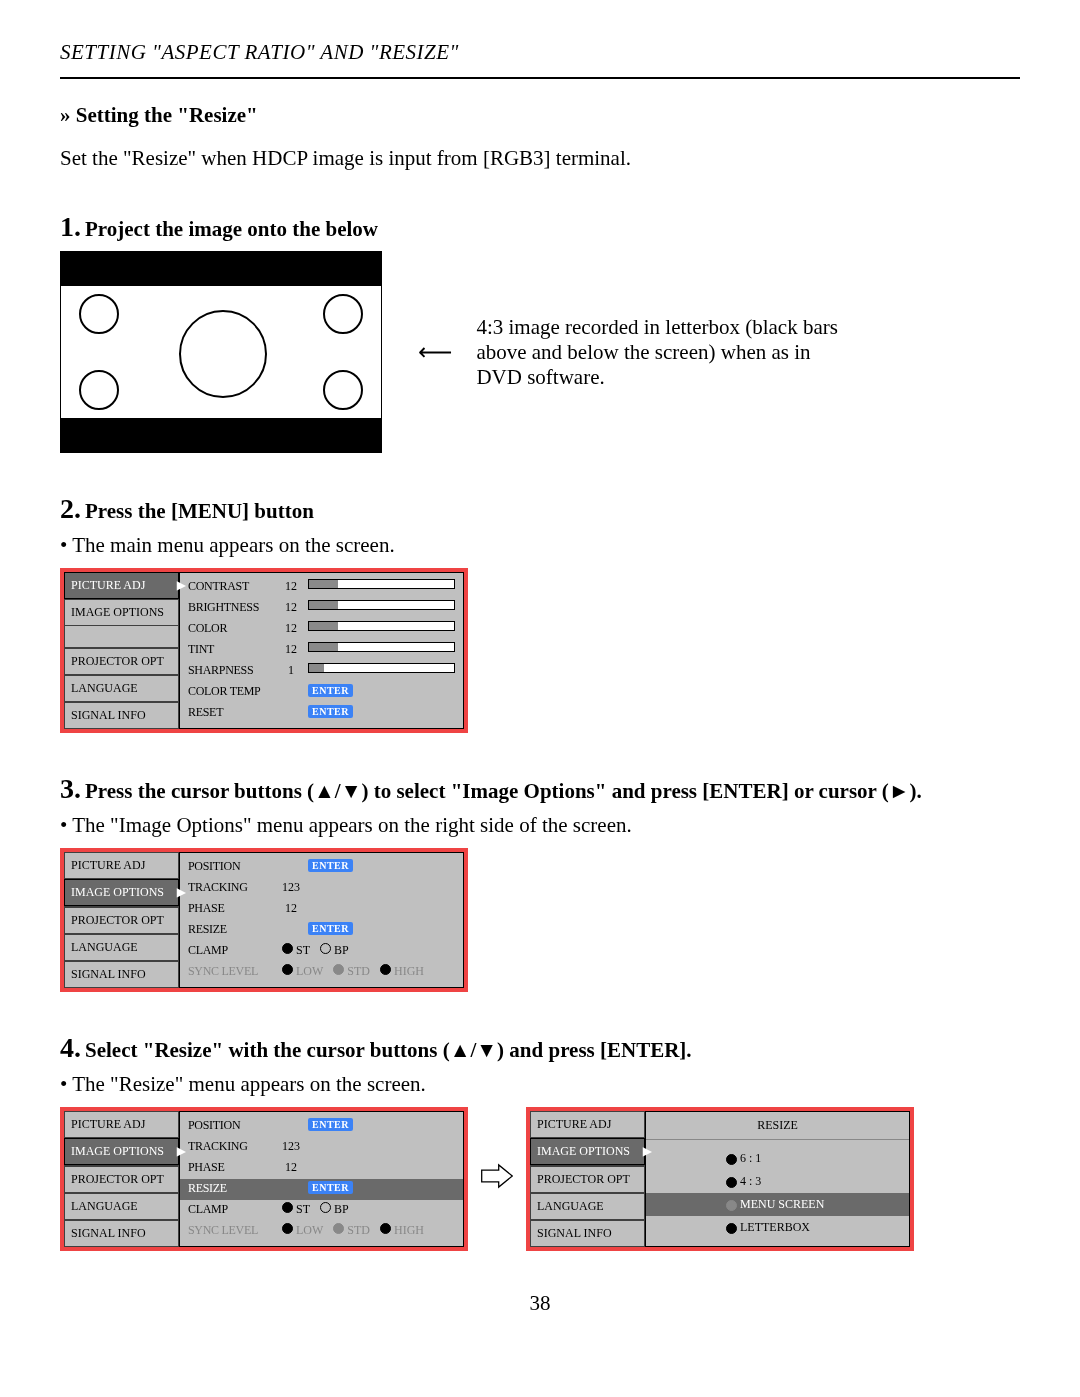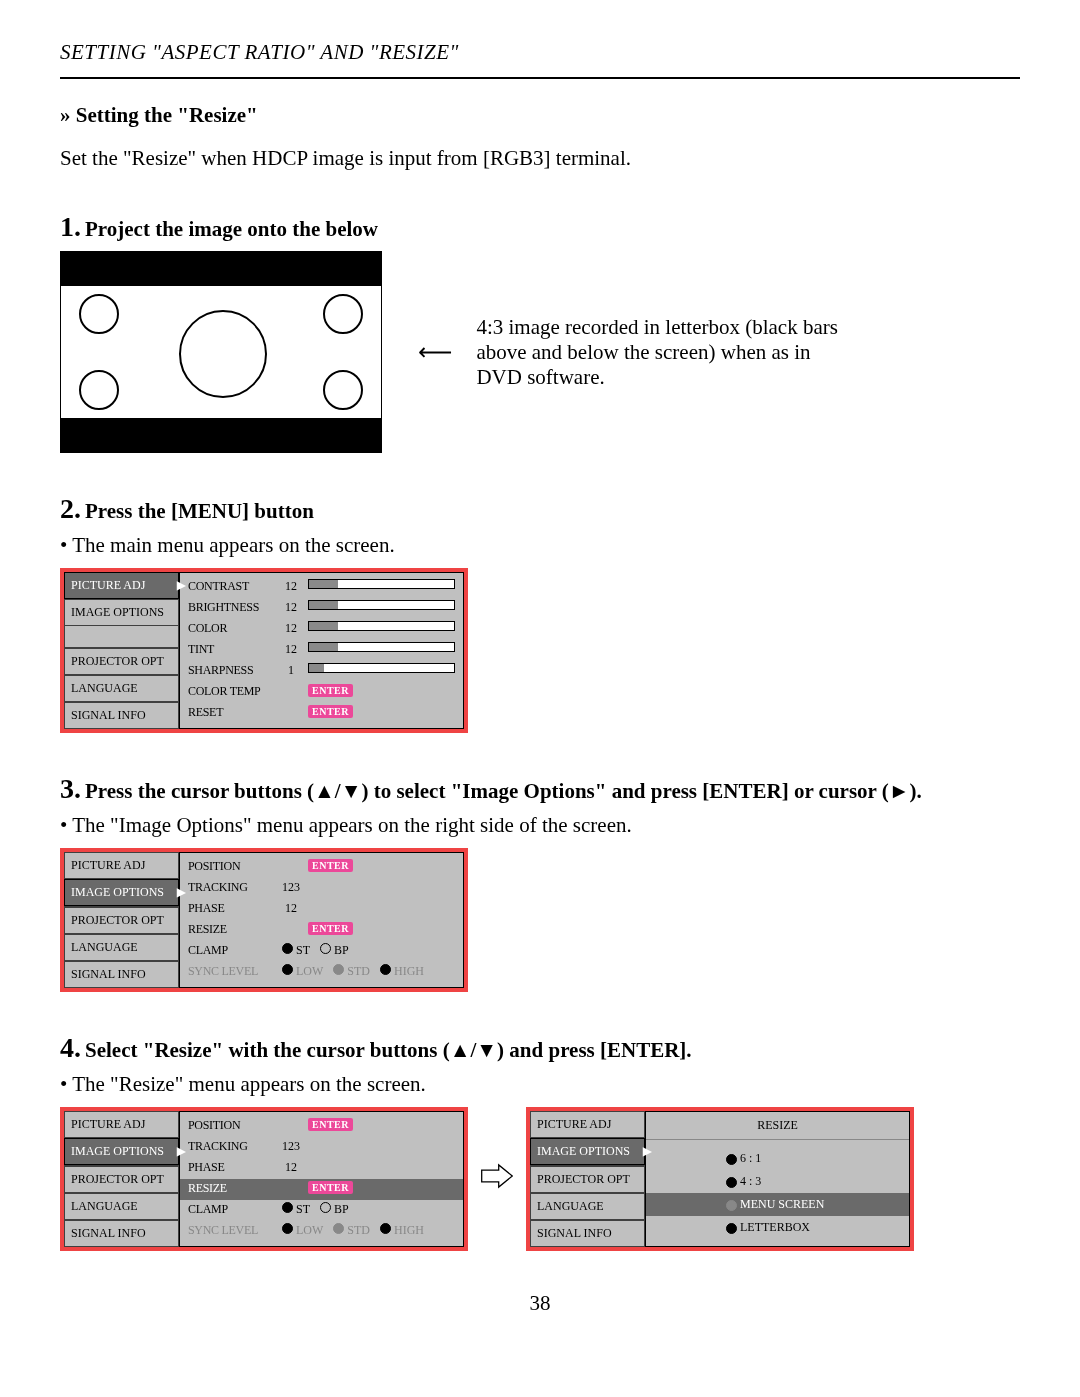--- a/index.html
+++ b/index.html
@@ -31,21 +31,21 @@
 .menu-item.sel{background:#6a6a6a;color:#fff;border-color:#000; padding-right:0}
 .menu-item.sel .arrow-out{display:inline-block;float:right;transform:translateX(8px);color:#fff}
 .menu-blank{flex:1;border:1px solid #404040;border-top:none}
 .menu-right{flex:1;border:1px solid #000;background:#c0c0c0;padding:4px 0}
 .mr-row{display:flex;align-items:flex-start;padding:2px 8px;height:17px}
 .mr-row.hl{background:#6a6a6a;color:#fff}
 .mr-label{width:86px;letter-spacing:-.3px}
 .mr-val{width:34px;text-align:center}
 .mr-bar{flex:1;height:8px;border:1px solid #000;background:#fff;position:relative}
 .mr-bar .fill{position:absolute;left:0;top:0;bottom:0;background:#8a8a8a}
-.enter-pill{display:inline-block;background:#ec4899;color:#fff;font-size:10px;padding:1px 4px;border-radius:2px;letter-spacing:.5px;font-weight:bold}
+.enter-pill{display:inline-block;background:#3b82f6;color:#fff;font-size:10px;padding:1px 4px;border-radius:2px;letter-spacing:.5px;font-weight:bold}
 .radio{display:inline-block;width:9px;height:9px;border:1px solid #000;border-radius:50%;margin-right:3px;vertical-align:middle}
 .radio.filled{background:#000}
 .radio.grey{background:#888;border-color:#888}
 .radio-lbl{margin-right:10px}
 .dimmed{color:#888}
 .resize-right{flex:1;border:1px solid #000;background:#c0c0c0;display:flex;flex-direction:column;font-size:12px}
 .resize-title{text-align:center;padding:6px 0;border-bottom:1px solid #888}
 .resize-spacer{flex:.7}
 .resize-opt{padding:4px 0 4px 80px}
 .resize-opt.hl{background:#6a6a6a;color:#fff}

